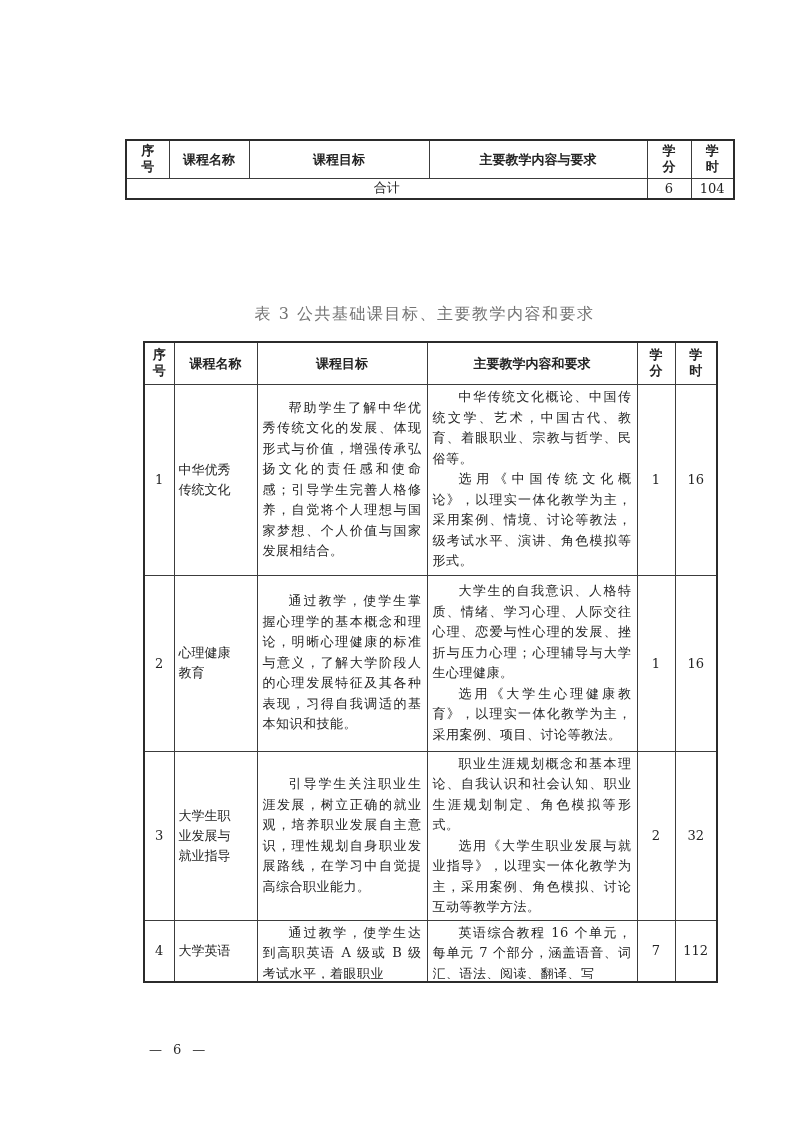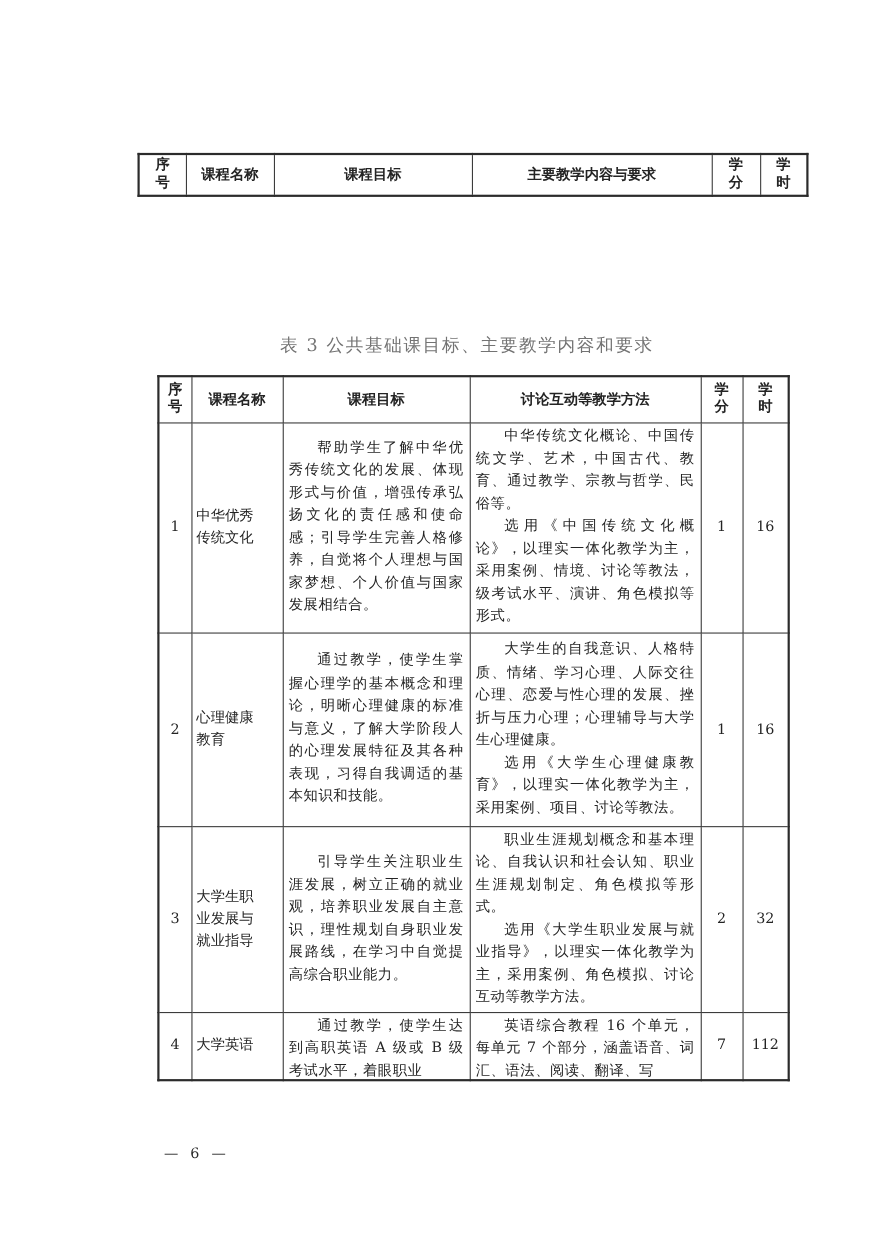--- a/index.html
+++ b/index.html
@@ -104,52 +104,57 @@
     </colgroup>
     <tbody>
         <tr style="height:38px">
       <th class="head"><span class="vhead">序号</span></th>
       <th class="head">课程名称</th>
       <th class="head">课程目标</th>
       <th class="head">主要教学内容与要求</th>
       <th class="head"><span class="vhead">学分</span></th>
       <th class="head"><span class="vhead">学时</span></th>
     </tr>
+    <tr style="height:21px">
+      <td class="total" colspan="4">合计</td>
+      <td class="num">6</td>
+      <td class="num">104</td>
+    </tr>
   </tbody>
     </table>
 
   <div class="doc-title">表 3 公共基础课目标、主要教学内容和要求</div>
 
   <table class="t2">
     <colgroup>
       <col style="width:30px">
         <col style="width:83px">
         <col style="width:170px">
       <col style="width:210px">
         <col style="width:38px">
         <col style="width:42px">
     </colgroup>
     <tbody>
         <tr style="height:42px">
       <th class="head"><span class="vhead">序号</span></th>
       <th class="head">课程名称</th>
       <th class="head">课程目标</th>
-      <th class="head">讨论互动等教学方法</th>
+      <th class="head">主要教学内容和要求</th>
       <th class="head"><span class="vhead">学分</span></th>
       <th class="head"><span class="vhead">学时</span></th>
     </tr>
 
     <tr style="height:191px">
       <td class="num">1</td>
       <td class="namecell"><span class="namewrap">中华优秀传统文化</span></td>
       <td class="text">
             <p class="para">帮助学生了解中华优秀传统文化的发展、体现形式与价值，增强传承弘扬文化的责任感和使命感；引导学生完善人格修养，自觉将个人理想与国家梦想、个人价值与国家发展相结合。</p>
           </td>
       <td class="text">
-        <p class="para">中华传统文化概论、中国传统文学、艺术，中国古代、教育、通过教学、宗教与哲学、民俗等。</p>
+        <p class="para">中华传统文化概论、中国传统文学、艺术，中国古代、教育、着眼职业、宗教与哲学、民俗等。</p>
         <p class="para">选用《中国传统文化概论》，以理实一体化教学为主，采用案例、情境、讨论等教法，级考试水平、演讲、角色模拟等形式。</p>
       </td>
       <td class="num">1</td>
       <td class="num">16</td>
     </tr>
 
     <tr style="height:176px">
       <td class="num">2</td>
       <td class="namecell"><span class="namewrap">心理健康教育</span></td>
       <td class="text">

